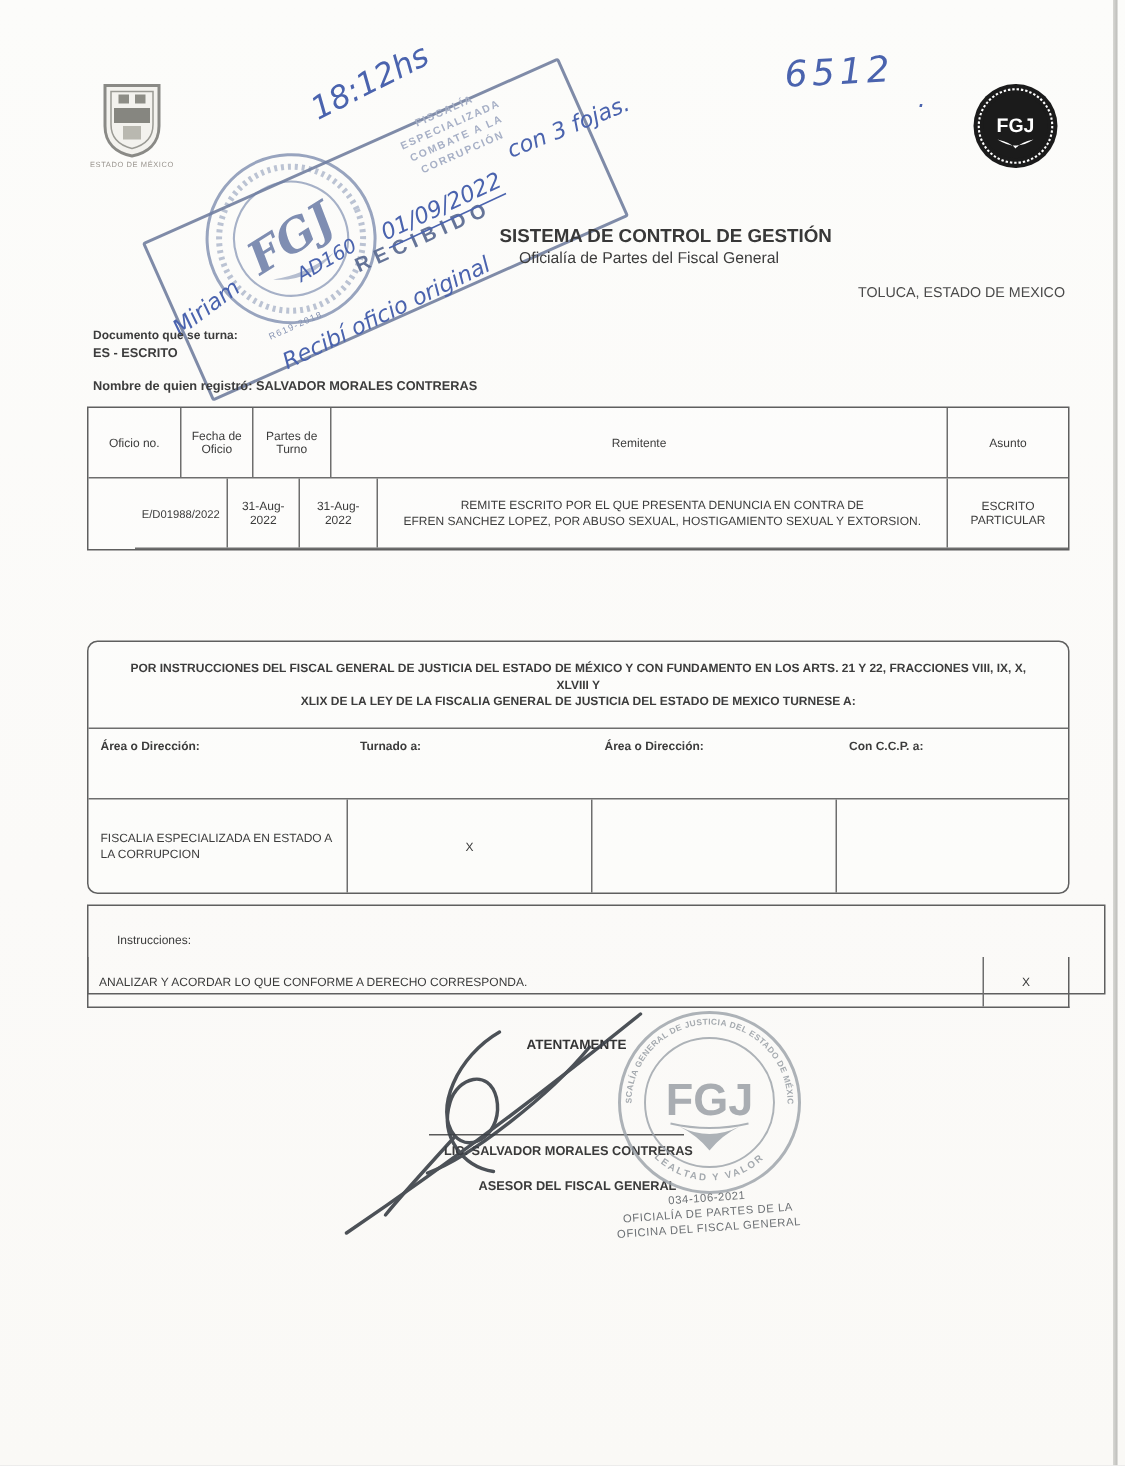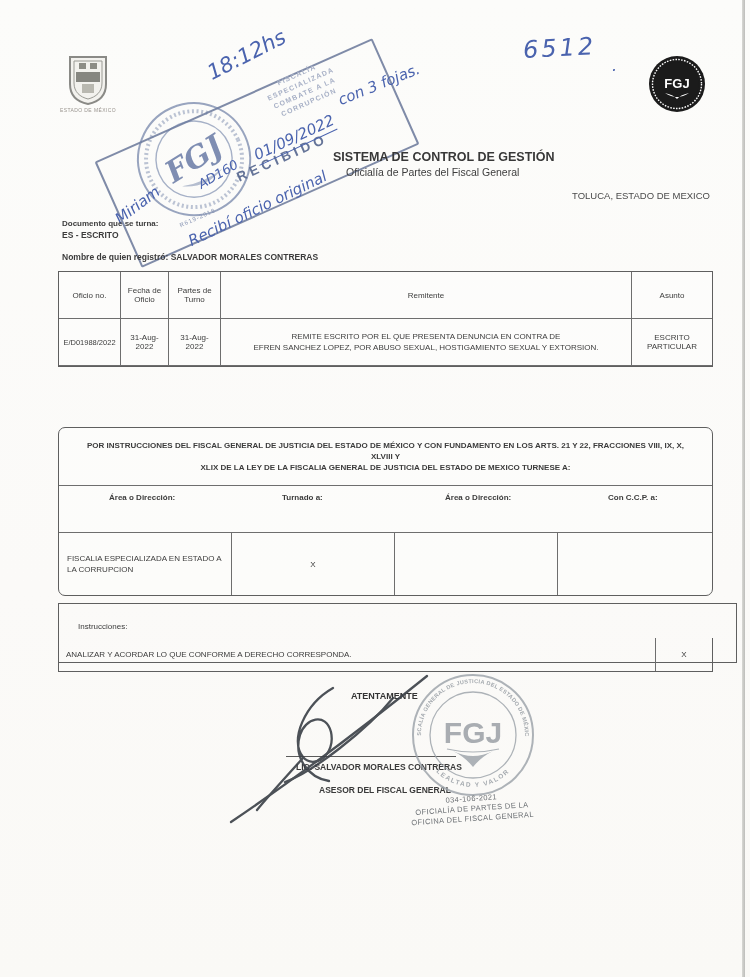--- a/index.html
+++ b/index.html
@@ -44,30 +44,30 @@
 
   .lab { font-size:8px; font-weight:bold; color:#3c3c3c; }
 
   
   .tbl { left:58px; width:653px; border:1px solid #5f5f5f; font-size:8px; color:#3c3c3c; background:rgba(255,255,255,.35); }
   .t1 { top:271px; }
   .t-row { display:grid; grid-template-columns:62px 48px 52px 1fr 80px; }
   .t-row > div { border-right:1px solid #6e6e6e; display:flex; align-items:center; justify-content:center; text-align:center; padding:3px 4px; }
   .t-row > div:last-child { border-right:none; }
   .t-head { height:46px; border-bottom:1px solid #6e6e6e; }
-  .t-data { min-height:46px; border-bottom:1px solid #6e6e6e; }
+  .t-data { min-height:46px; border-bottom:1px solid #6e6e6e;margin-left:31px; }
   .t-data .oficio { font-size:7.5px; padding:3px 1px; }
   .asunto-cell { flex-direction:column; line-height:11px; }
   .vig-row { height:38px; display:flex; align-items:center; padding:0 6px; background:#f1f0ed; }
 
   .t2 { top:427px;border-radius:7px; }
   .t2-instr { border-bottom:1px solid #6e6e6e; padding:12px 26px; text-align:center; font-weight:bold; line-height:11px; min-height:28px; }
   .t2-cols { display:grid; grid-template-columns:173px 163px 163px 1fr; }
   .t2-head { border-bottom:1px solid #6e6e6e; height:46px; }
-  .t2-head > div { padding:7px 8px; font-weight:bold;margin-left:42px; }
+  .t2-head > div { padding:7px 8px; font-weight:bold; }
   .t2-data { height:62px; }
   .t2-data > div { border-right:1px solid #6e6e6e; display:flex; align-items:center; padding:4px 8px; line-height:11px; }
   .t2-data > div:last-child { border-right:none; }
   .t2-data .center { justify-content:center; }
 
   .box-instr { left:58px; top:603px; width:653px; height:34px; border:1px solid #5f5f5f; font-size:8px; padding:12px; }
   .box-instr .inner { padding:6px 7px; }
   .box-analizar { left:58px; top:638px; width:653px; height:33px; border:1px solid #5f5f5f; border-top:none; display:grid; grid-template-columns:1fr 57px; font-size:8px; }
   .box-analizar .txt { display:flex; align-items:center; padding:0 7px; }
   .box-analizar .mark { border-left:1px solid #6e6e6e; display:flex; align-items:center; justify-content:center; }

